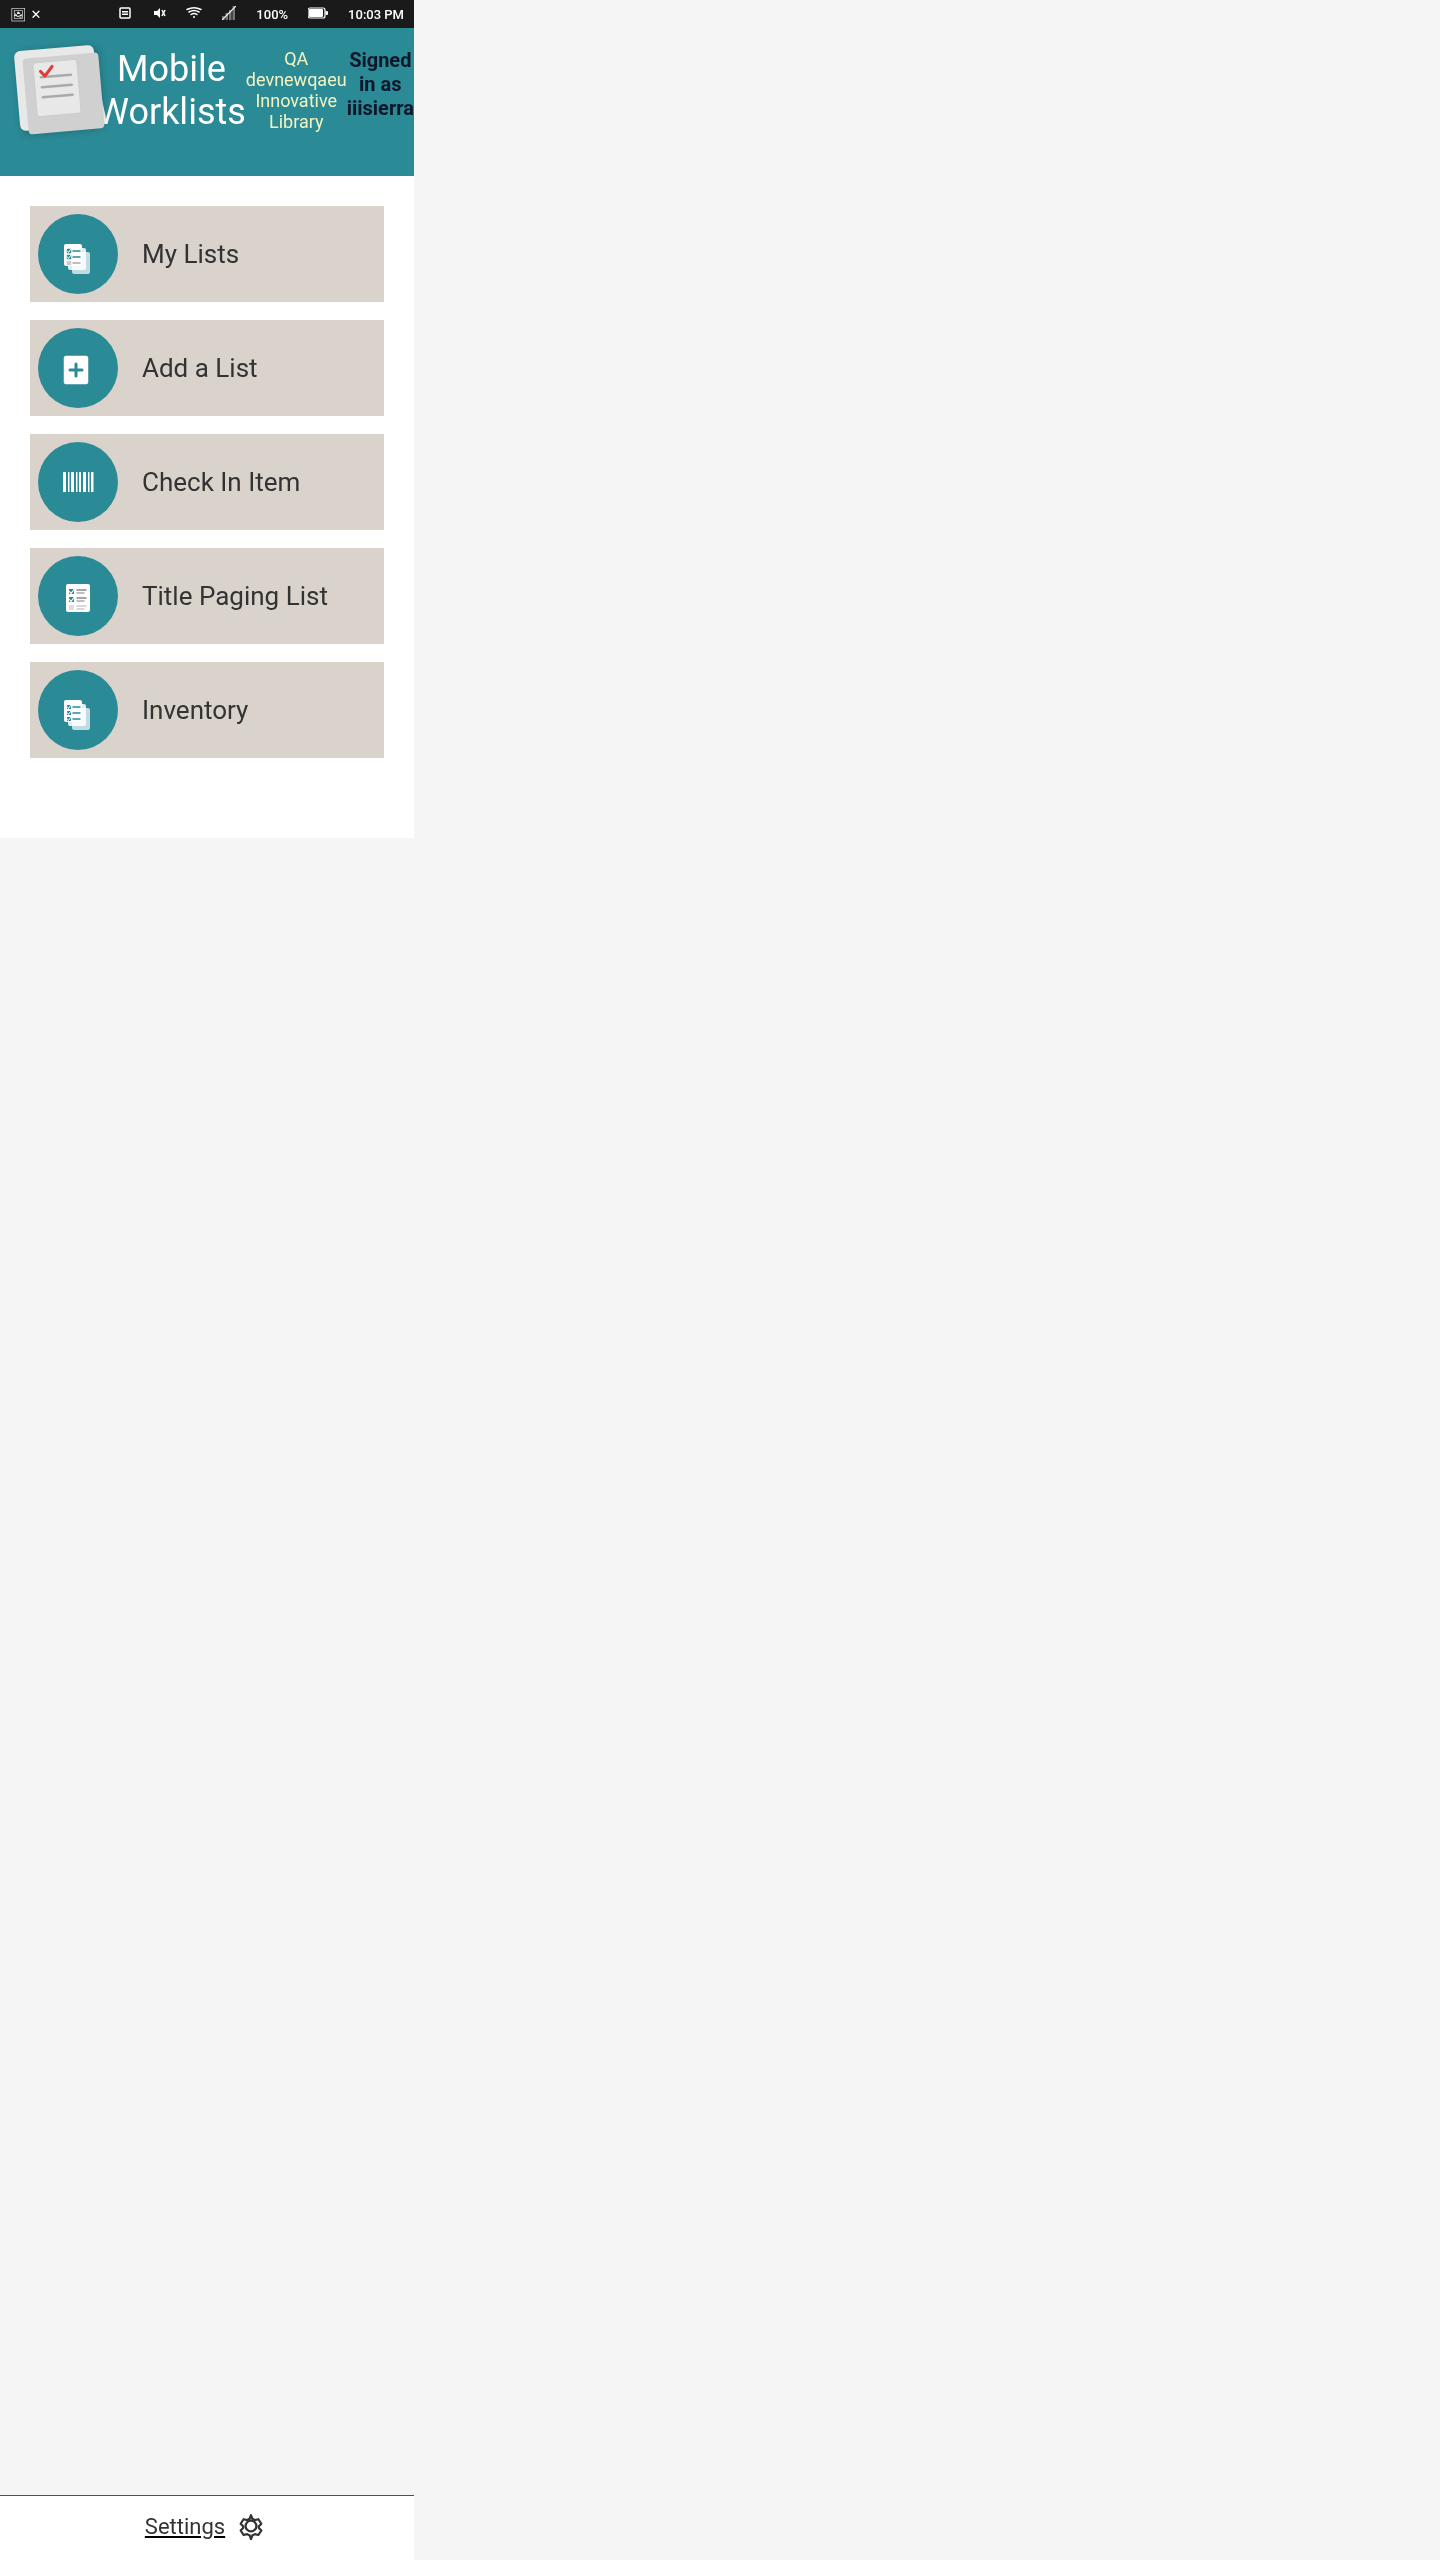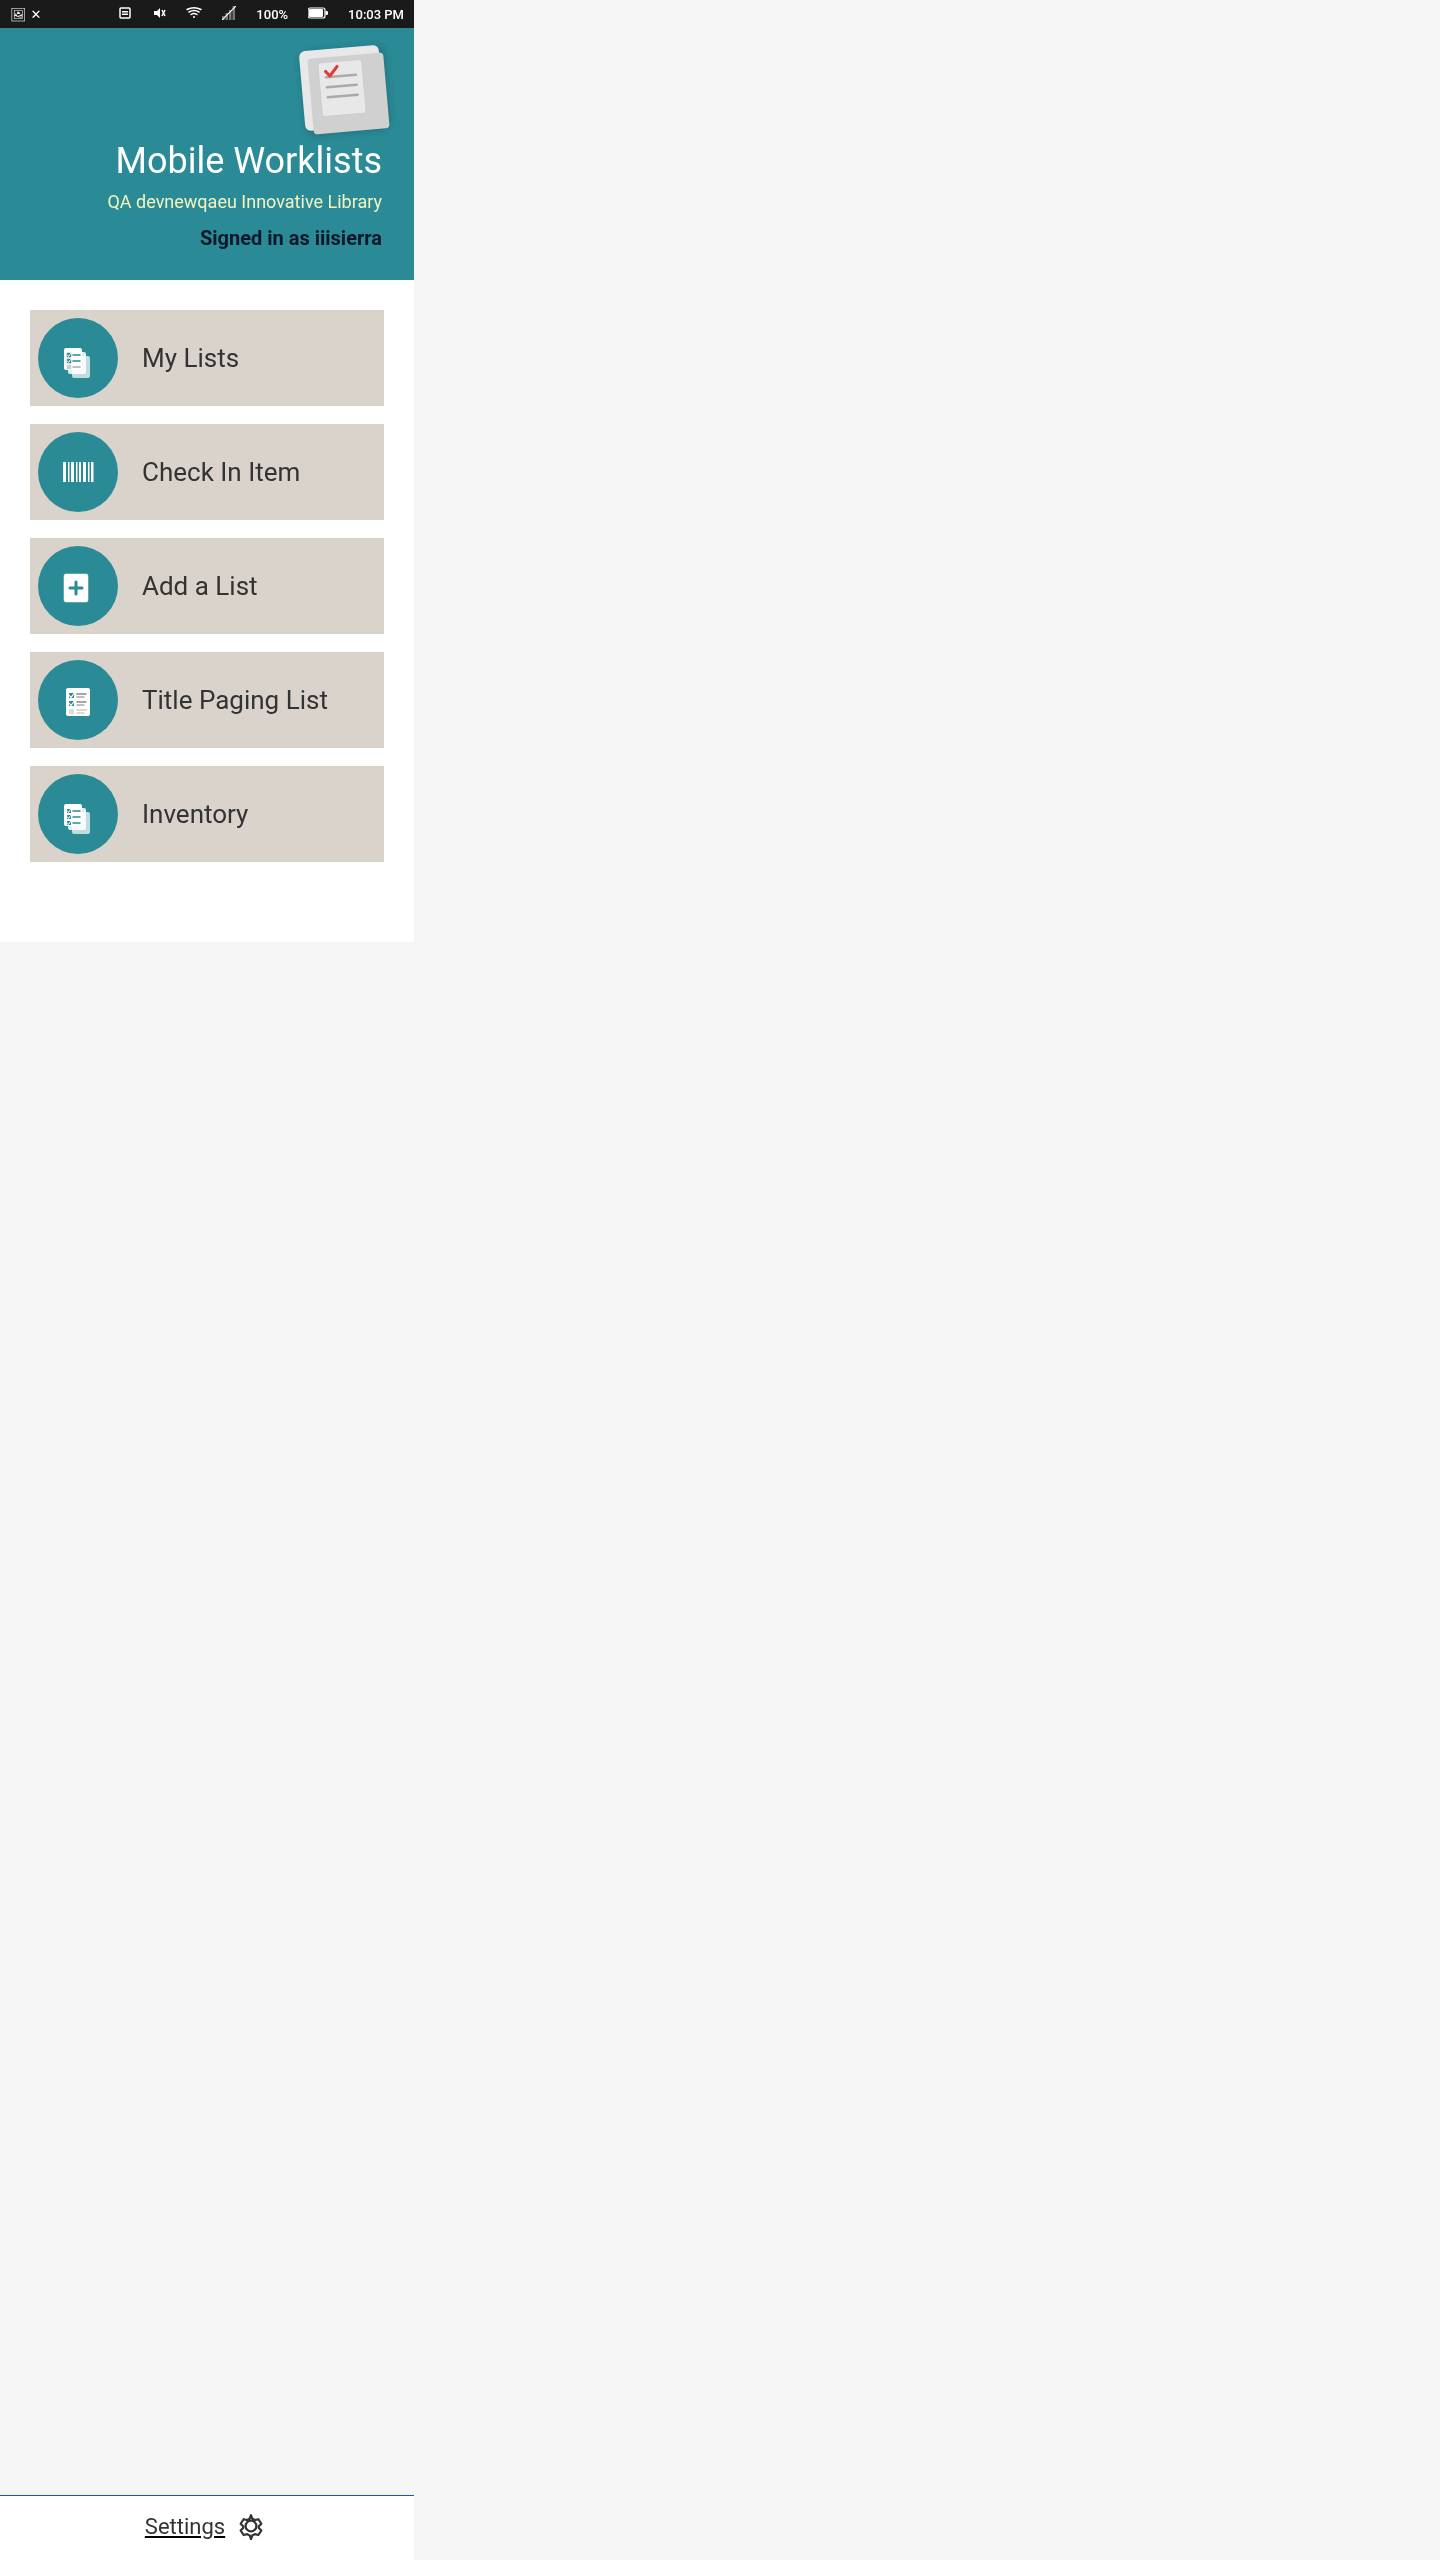--- a/index.html
+++ b/index.html
@@ -39,25 +39,25 @@
       display: flex;
       align-items: center;
       gap: 20px;
       font-size: 13px;
       font-weight: 500;
     }
 
     
     .header {
       background: #2a8a96;
-      padding: 20px 32px 30px;
+      padding: 20px 17px 30px;
       text-align: center;
       display: flex;
-      flex-direction: column;
-      align-items: flex-end;
+      flex-direction: row;
+      align-items: flex-start;
     }
 
     .header-icon-wrapper {
       margin-bottom: 12px;
       margin-top: 0;
     }
 
     .checklist-icon {
       width: 80px;
       height: 80px;
@@ -274,44 +274,44 @@
         <rect x="11" y="29" width="4" height="4" rx="0.5" fill="#cccccc" stroke="#cccccc" stroke-width="0.5"></rect>
         <line x1="17" y1="31" x2="24" y2="31" stroke="#aaaaaa" stroke-width="1.5" stroke-linecap="round"></line>
       </svg>
     </div>
     <span class="menu-item-label">My Lists</span>
   </div>
 
   <div class="menu-item">
     <div class="menu-item-icon-circle">
       <svg class="icon-svg" viewBox="0 0 44 44" fill="none" xmlns="http://www.w3.org/2000/svg">
+        <rect x="8" y="10" width="24" height="28" rx="2" fill="white" stroke="white" stroke-width="0.5"></rect>
+
+        <line x1="20" y1="18" x2="20" y2="30" stroke="#2a8a96" stroke-width="3" stroke-linecap="round"></line>
+        <line x1="14" y1="24" x2="26" y2="24" stroke="#2a8a96" stroke-width="3" stroke-linecap="round"></line>
+      </svg>
+    </div>
+    <span class="menu-item-label">Add a List</span>
+  </div>
+
+  <div class="menu-item">
+    <div class="menu-item-icon-circle">
+      <svg class="icon-svg" viewBox="0 0 44 44" fill="none" xmlns="http://www.w3.org/2000/svg">
 
         <rect x="7" y="12" width="3" height="20" rx="0.5" fill="white"></rect>
         <rect x="12" y="12" width="1.5" height="20" rx="0.5" fill="white"></rect>
         <rect x="15" y="12" width="3" height="20" rx="0.5" fill="white"></rect>
         <rect x="20" y="12" width="1.5" height="20" rx="0.5" fill="white"></rect>
         <rect x="23" y="12" width="2" height="20" rx="0.5" fill="white"></rect>
         <rect x="27" y="12" width="3" height="20" rx="0.5" fill="white"></rect>
         <rect x="32" y="12" width="1.5" height="20" rx="0.5" fill="white"></rect>
         <rect x="35" y="12" width="2.5" height="20" rx="0.5" fill="white"></rect>
       </svg>
     </div>
     <span class="menu-item-label">Check In Item</span>
-  </div>
-
-  <div class="menu-item">
-    <div class="menu-item-icon-circle">
-      <svg class="icon-svg" viewBox="0 0 44 44" fill="none" xmlns="http://www.w3.org/2000/svg">
-        <rect x="8" y="10" width="24" height="28" rx="2" fill="white" stroke="white" stroke-width="0.5"></rect>
-
-        <line x1="20" y1="18" x2="20" y2="30" stroke="#2a8a96" stroke-width="3" stroke-linecap="round"></line>
-        <line x1="14" y1="24" x2="26" y2="24" stroke="#2a8a96" stroke-width="3" stroke-linecap="round"></line>
-      </svg>
-    </div>
-    <span class="menu-item-label">Add a List</span>
   </div>
 
   <div class="menu-item">
     <div class="menu-item-icon-circle">
       <svg class="icon-svg" viewBox="0 0 44 44" fill="none" xmlns="http://www.w3.org/2000/svg">
         <rect x="10" y="10" width="24" height="28" rx="2" fill="white"></rect>
 
         <rect x="13" y="15" width="5" height="5" rx="0.5" fill="#2a8a96"></rect>
         <polyline points="13.5,17.5 15,19.5 18,15.5" stroke="white" stroke-width="1.2" fill="none" stroke-linecap="round"></polyline>
         <line x1="21" y1="16" x2="30" y2="16" stroke="#888" stroke-width="1.5" stroke-linecap="round"></line>

